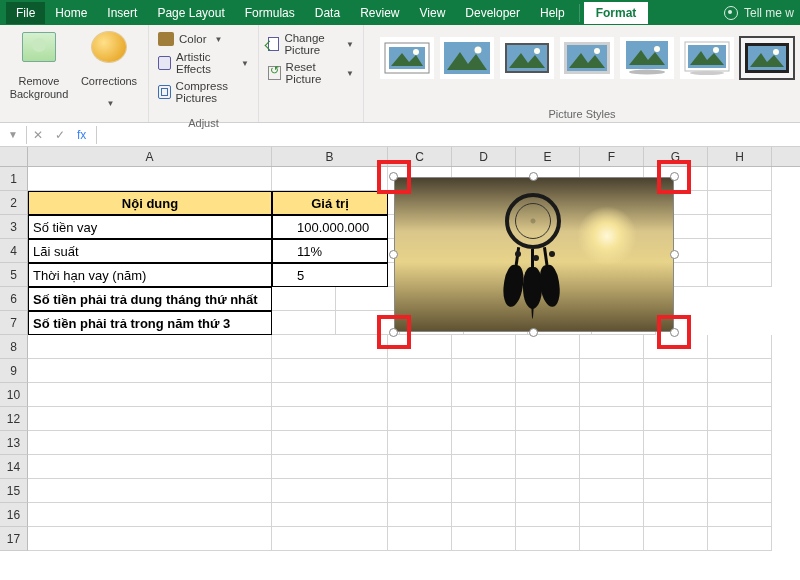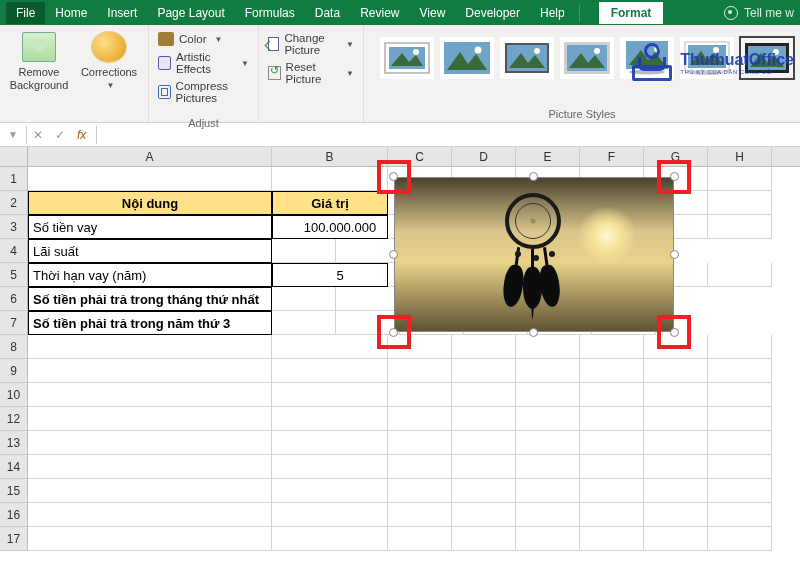--- a/index.html
+++ b/index.html
@@ -1,32 +1,32 @@
 <!DOCTYPE html>
 <html><head>
 <meta charset="utf-8">
 <style>
 * { margin: 0; padding: 0; box-sizing: border-box; font-family: "Segoe UI", Arial, sans-serif; }
 body { width: 800px; height: 580px; overflow: hidden; background: #fff; position: relative; }
 
 .title-bar { background: #107c41; height: 25px; display: flex; align-items: center; padding: 0 6px; color: #fff; font-size: 12px; }
 .title-bar .tab { padding: 4px 10px; cursor: pointer; }
 .title-bar .file-tab { background: #0b5a2e; }
-.title-bar .active-tab { background: #fff; color: #107c41; font-weight: 600; margin-left: 15px; padding: 4px 12px; }
+.title-bar .active-tab { background: #fff; color: #107c41; font-weight: 600; margin-left: 0; padding: 4px 12px; }
 .title-bar .sep { height: 18px; border-left: 1px solid #3b9668; margin: 0 4px; }
 .title-bar .tell { opacity: .85; display: flex; align-items: center; gap: 6px; }
 .title-bar .bulb { width: 14px; height: 14px; border-radius: 50%; border: 1.5px solid #fff; position: relative; }
 .title-bar .bulb::after { content: ""; position: absolute; left: 3px; top: 3px; width: 4px; height: 4px; background: #fff; border-radius: 50%; }
 
 .ribbon { background: #f3f2f1; height: 98px; border-bottom: 1px solid #d0d0d0; display: flex; position: relative; }
 .rib-group { border-right: 1px solid #e0e0e0; padding: 4px 6px 2px; display: flex; flex-direction: column; justify-content: space-between; }
 .rib-label { text-align: center; font-size: 11px; color: #666; margin-top: 12px; }
 .rib-row { display: flex; align-items: flex-start; gap: 4px; }
 
-.big-btn { display: flex; flex-direction: column; align-items: center; justify-content: center; width: 66px; padding: 3px 2px; font-size: 11px; color: #3b3b3b; text-align: center; line-height: 13px; cursor: pointer; }
+.big-btn { display: flex; flex-direction: column; align-items: center; justify-content: center; width: 66px; padding: 3px 2px; font-size: 11px; color: #3b3b3b; text-align: center; line-height: 13px; cursor: pointer; gap: 9px; }
 .big-btn .ico { width: 34px; height: 30px; margin-bottom: 4px; position: relative; }
 
 .remove-bg-ico { border: 1px solid #7a9; border-radius: 2px; background: linear-gradient(#d5f0cf,#aedea0); position: relative; }
 .remove-bg-ico::after { content: ""; position: absolute; top: 5px; left: 9px; width: 14px; height: 14px; border-radius: 50%; background: #c8e8c0; }
 .corrections-ico { width: 32px; height: 28px; border-radius: 50%; background: radial-gradient(circle at 35% 35%, #ffe08a, #e29a10); }
 .corrections-ico::after { content:""; position:absolute; inset:0; border-radius:50%; border:2px solid transparent; box-shadow: 0 0 0 1px rgba(200,140,10,.4); }
 
 .small-list { display: flex; flex-direction: column; gap: 3px; padding-top: 2px; }
 .small-btn { display: flex; align-items: center; gap: 5px; font-size: 11.5px; color: #3b3b3b; cursor: pointer; padding: 1px 3px; }
 .small-btn .si { width: 16px; height: 14px; position: relative; }
@@ -42,40 +42,40 @@
 
 .pic-styles { display: flex; gap: 6px; padding: 8px 0 0 10px; }
 .style-thumb { width: 54px; height: 42px; background: #fff; display:flex; align-items:center; justify-content:center; cursor:pointer; position:relative; }
 .style-thumb svg { display:block; }
 .style-thumb.selected { outline: 2.5px solid #444; outline-offset: -1px; background: #f5f5f5; }
 
 .formula-bar { height: 24px; background: #fff; border-bottom: 1px solid #d0d0d0; display: flex; align-items: center; font-size: 12px; }
 .name-box { width: 100px; border: 1px solid #ccc; margin: 2px 4px; padding: 2px 5px; color: #444; }
 .fb-sep { color: #999; padding: 0 8px; font-size: 10px; }
 .fb-btn { color: #999; padding: 0 6px; font-size: 12px; cursor: pointer; }
-.fx-label { font-style: italic; color: #a16207; padding: 0 6px; }
+.fx-label { color: #3b82f6; padding: 0 6px; }
 
 .grid-area { position: relative; height: 432px; overflow: hidden; }
 .col-headers { display: flex; background: #e6e6e6; border-bottom: 1px solid #bbb; height: 20px; font-size: 12px; position: sticky; top:0; }
 .corner { width: 28px; border-right: 1px solid #bbb; background: #e6e6e6; }
 .col-h { border-right: 1px solid #ccc; text-align: center; line-height: 20px; color: #333; }
 .col-h.h-a { width: 244px; } .col-h.h-b { width: 116px; }
 .col-h.h-c, .col-h.h-d, .col-h.h-e, .col-h.h-f, .col-h.h-g, .col-h.h-h { width: 64px; }
 
 .rows { display: flex; flex-direction: column; }
 .row { display: flex; height: 24px; }
 .row-h { width: 28px; background: #e6e6e6; border-right: 1px solid #bbb; border-bottom: 1px solid #ccc; text-align: center; font-size: 12px; line-height: 24px; color: #333; }
 .cell { border-right: 1px solid #d4d4d4; border-bottom: 1px solid #d4d4d4; font-size: 13px; padding: 0 4px; line-height: 24px; overflow: hidden; }
 .c-a { width: 244px; } .c-b { width: 116px; }
 .c-c, .c-d, .c-e, .c-f, .c-g, .c-h { width: 64px; }
 
 .tbl-head { background: #ffe288; font-weight: bold; text-align: center; border: 1px solid #000 !important; }
 .tbl-cell { border: 1px solid #000 !important; }
 .tbl-bold { font-weight: bold; }
-.num { text-align: center; padding-left: 24px; }
+.num { text-align: left; padding-left: 24px; }
 
 .picture-obj { position: absolute; left: 394px; top: 30px; width: 280px; height: 155px; }
 .pic-img { width: 100%; height: 100%; border: 1px solid #888; background: linear-gradient(180deg, #4a4230 0%, #d9c68a 35%, #e8d38a 55%, #5f5232 100%); position: relative; overflow: hidden; }
 .sun { position: absolute; top: 28px; right: 36px; width: 60px; height: 60px; border-radius: 50%; background: radial-gradient(circle, #fff8d8 0%, #f6e49a 30%, rgba(246,228,154,0) 70%); }
 .dreamcatcher { position: absolute; left: 110px; top: 15px; }
 .dc-ring { width: 56px; height: 56px; border: 4px solid #1a1a1a; border-radius: 50%; position: relative; }
 .dc-ring::before { content:""; position:absolute; inset:6px; border:1px solid #333; border-radius:50%; }
 .dc-ring::after { content:""; position:absolute; inset:12px; background: radial-gradient(circle, rgba(0,0,0,.2) 2px, transparent 3px); }
 .feather { position:absolute; width:3px; background:#0c0c0c; border-radius: 0 0 50% 50%; }
 .f1 { left:8px; top:54px; height:60px; transform: rotate(8deg); }
@@ -231,31 +231,20 @@
             <rect x="1" y="1" width="44" height="30" fill="#222"></rect>
             <rect x="4" y="4" width="38" height="24" fill="#6fa3c7"></rect>
             <polygon points="6,25 17,11 23,20 30,13 40,25" fill="#3b6a3a"></polygon>
             <circle cx="32" cy="10" r="3" fill="#fefdee"></circle>
           </svg>
         </div>
     </div>
     <div class="rib-label">Picture Styles</div>
   </div>
 
-  <div class="watermark">
-    <div class="wm-icon">
-      <div class="head"></div>
-        <div class="body"></div>
-        <div class="laptop"></div>
-    </div>
-    <div class="wm-text">
-      <div class="t1">ThuthuatOffice</div>
-      <div class="t2">THỦ KỲ CỦA DÂN CÔNG SỐ</div>
-    </div>
-  </div>
 </div>
 
 <div class="formula-bar">
   <span class="fb-sep">▼</span>
   <span style="border-left:1px solid #ccc; height:18px;"></span>
   <span class="fb-btn">✕</span>
   <span class="fb-btn">✓</span>
   <span class="fx-label">fx</span>
   <span style="border-left:1px solid #ccc; height:18px; margin-left:4px;"></span>
   <div style="flex:1"></div>
@@ -303,41 +292,42 @@
         <div class="cell c-c"></div>
         <div class="cell c-d"></div>
         <div class="cell c-e"></div>
         <div class="cell c-f"></div>
         <div class="cell c-g"></div>
         <div class="cell c-h"></div>
       </div>
     <div class="row">
         <div class="row-h">4</div>
         <div class="cell c-a tbl-cell">Lãi suất</div>
+        <div class="cell c-b tbl-cell num">11%</div>
         <div class="cell c-c"></div>
         <div class="cell c-d"></div>
         <div class="cell c-e"></div>
         <div class="cell c-f"></div>
         <div class="cell c-g"></div>
         <div class="cell c-h"></div>
       </div>
     <div class="row">
         <div class="row-h">5</div>
         <div class="cell c-a tbl-cell">Thời hạn vay (năm)</div>
         <div class="cell c-b tbl-cell num">5</div>
         <div class="cell c-c"></div>
         <div class="cell c-d"></div>
         <div class="cell c-e"></div>
         <div class="cell c-f"></div>
         <div class="cell c-g"></div>
         <div class="cell c-h"></div>
       </div>
     <div class="row">
         <div class="row-h">6</div>
-        <div class="cell c-a tbl-cell tbl-bold">Số tiền phải trả trong tháng thứ nhất</div>
+        <div class="cell c-a tbl-cell tbl-bold">Số tiền phải trả dung tháng thứ nhất</div>
         <div class="cell c-c"></div>
         <div class="cell c-d"></div>
         <div class="cell c-e"></div>
         <div class="cell c-f"></div>
         <div class="cell c-g"></div>
         <div class="cell c-h"></div>
       </div>
     <div class="row">
         <div class="row-h">7</div>
         <div class="cell c-a tbl-cell tbl-bold">Số tiền phải trả trong năm thứ 3</div>

